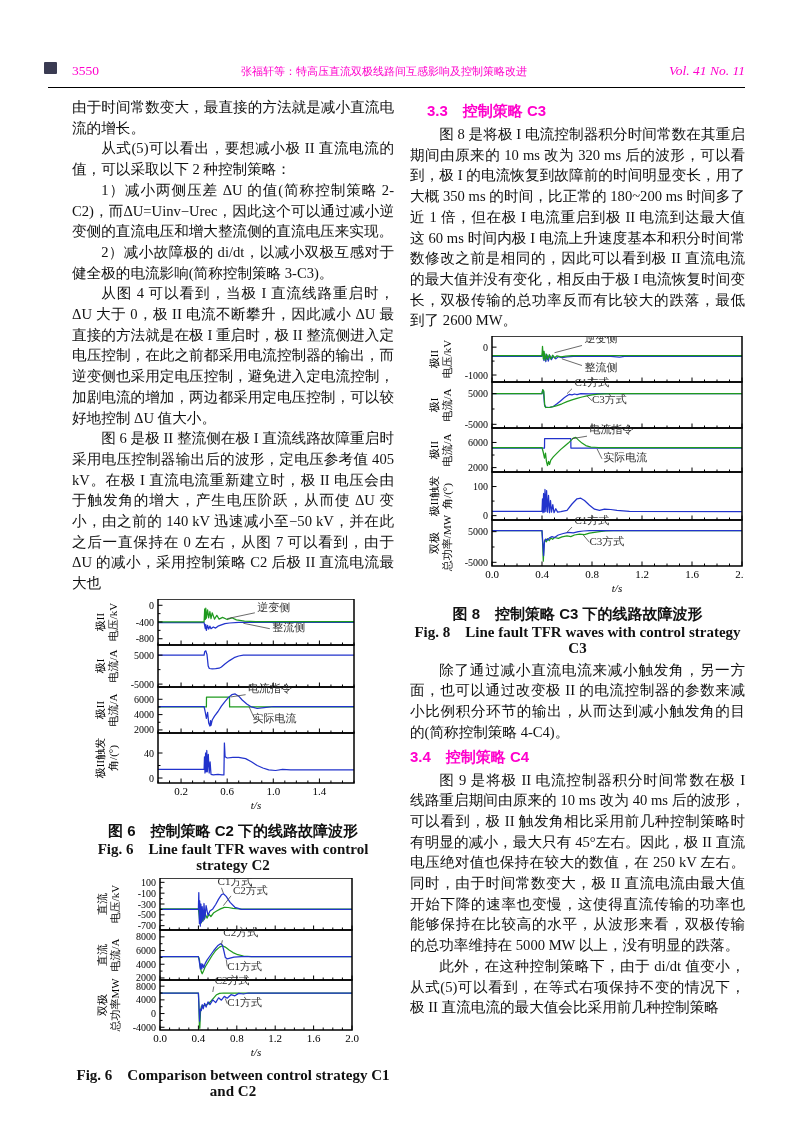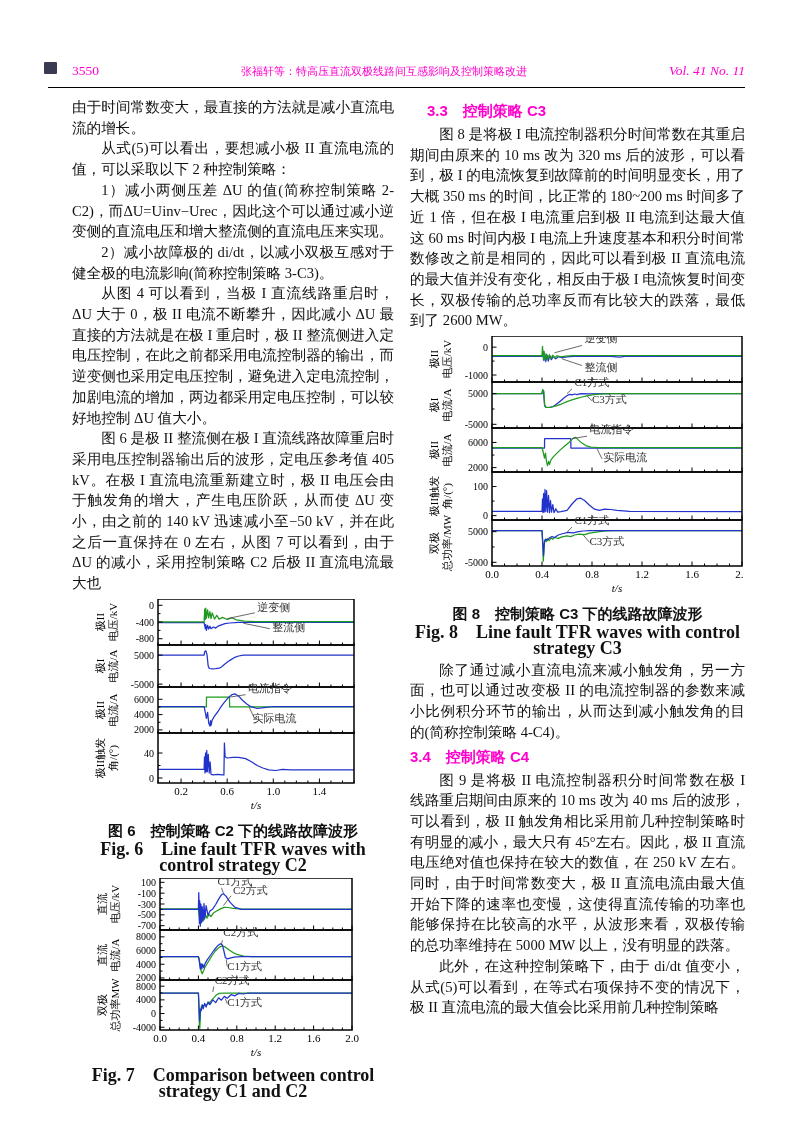--- a/index.html
+++ b/index.html
@@ -14,21 +14,21 @@
   .col{position:absolute;top:97px;font-size:14.6px;line-height:20.7px;text-align:justify;}
   .col-left{left:72px;width:322px;}
   .col-right{left:410px;width:335px;}
   .para{margin:0;}
   .para.indent{text-indent:2em;}
   .sect{font-family:"Liberation Sans","DejaVu Sans",sans-serif;font-weight:bold;font-size:15px;
         line-height:22px;margin:3px 0 2px 0;text-align:left;}
   .figure{margin:5px 0 4px 0;}
   .capzh{text-align:center;font-weight:bold;font-size:15px;line-height:17px;margin-top:3px;
          font-family:"Liberation Sans","DejaVu Sans",sans-serif;}
-  .capen{text-align:center;font-weight:bold;font-size:18px;line-height:16px;margin-top:2px;margin-bottom:4px;}
+  .capen{text-align:center;font-weight:bold;font-size:15px;line-height:16px;margin-top:2px;margin-bottom:4px;}
   svg text{font-family:"Liberation Serif","DejaVu Serif",serif;}
 </style>
 </head>
 <body>
 
 <div class="page">
   <div class="edit-marker"></div>
   <div class="pgheader">
     <span class="magenta" style="color: rgb(255, 0, 204);">3550</span>
     <span class="magenta mid" style="color: rgb(255, 0, 204);">张福轩等：特高压直流双极线路间互感影响及控制策略改进</span>
@@ -300,21 +300,21 @@
           <text x="142.72" y="106.10958904109589" font-size="11" fill="#333">C2方式</text>
           <line x1="155.2" y1="125.63013698630137" x2="153.28" y2="120.4931506849315" stroke="#444" stroke-width="0.8"></line>
           <text x="155.2" y="127.68493150684932" font-size="11" fill="#333">C1方式</text>
           <text x="88" y="164" text-anchor="middle" font-size="11">0.0</text>
           <text x="126.4" y="164" text-anchor="middle" font-size="11">0.4</text>
           <text x="164.8" y="164" text-anchor="middle" font-size="11">0.8</text>
           <text x="203.2" y="164" text-anchor="middle" font-size="11">1.2</text>
           <text x="241.60000000000002" y="164" text-anchor="middle" font-size="11">1.6</text>
           <text x="280" y="164" text-anchor="middle" font-size="11">2.0</text>
           <text x="184" y="178" text-anchor="middle" font-size="11" font-style="italic">t/s</text>
-        </svg><div class="capen">Fig. 7　Comparison between control strategy C1 and C2</div></div>
+        </svg><div class="capen">Fig. 6　Comparison between control strategy C1 and C2</div></div>
     </div>
   <div class="col col-right" id="col-right">
       <div class="sect magenta" style="color: rgb(255, 0, 204); margin-left: 17px;">3.3　控制策略 C3</div>
       <p class="para indent">图 8 是将极 I 电流控制器积分时间常数在其重启期间由原来的 10 ms 改为 320 ms 后的波形，可以看到，极 I 的电流恢复到故障前的时间明显变长，用了大概 350 ms 的时间，比正常的 180~200 ms 时间多了近 1 倍，但在极 I 电流重启到极 II 电流到达最大值这 60 ms 时间内极 I 电流上升速度基本和积分时间常数修改之前是相同的，因此可以看到极 II 直流电流的最大值并没有变化，相反由于极 I 电流恢复时间变长，双极传输的总功率反而有比较大的跌落，最低到了 2600 MW。</p>
       <div class="figure"><svg width="334" height="260" viewBox="0 0 334 260">
           <polyline points="82.0,20.4 132.0,20.4 133.0,15.1 133.9,24.5 134.8,17.6 135.8,25.6 137.0,19.0 138.3,25.1 139.8,19.5 141.4,23.7 143.3,20.1 145.8,22.9 148.3,20.6 152.0,21.7 157.0,20.8 163.3,20.4 175.8,20.5 200.8,20.4 209.5,21.2 214.5,20.4 332.0,20.4" fill="none" stroke="#2233cc" stroke-width="1.25" stroke-linejoin="round"></polyline>
           <polyline points="82.0,19.5 132.0,19.5 132.5,10.3 133.3,22.9 134.1,15.3 135.1,24.3 136.4,18.1 137.6,23.4 139.3,18.7 140.8,22.9 142.6,19.2 144.5,22.0 147.0,19.8 150.8,20.9 155.8,20.1 162.0,19.7 172.0,19.5 332.0,19.5" fill="none" stroke="#1f9a1f" stroke-width="1.25" stroke-linejoin="round"></polyline>
           <rect x="82" y="0" width="250" height="46" fill="none" stroke="#000" stroke-width="1.5"></rect>
           <line x1="82" y1="46" x2="82" y2="41.5" stroke="#000" stroke-width="1"></line>
           <line x1="94.5" y1="46" x2="94.5" y2="43.5" stroke="#000" stroke-width="1"></line>

